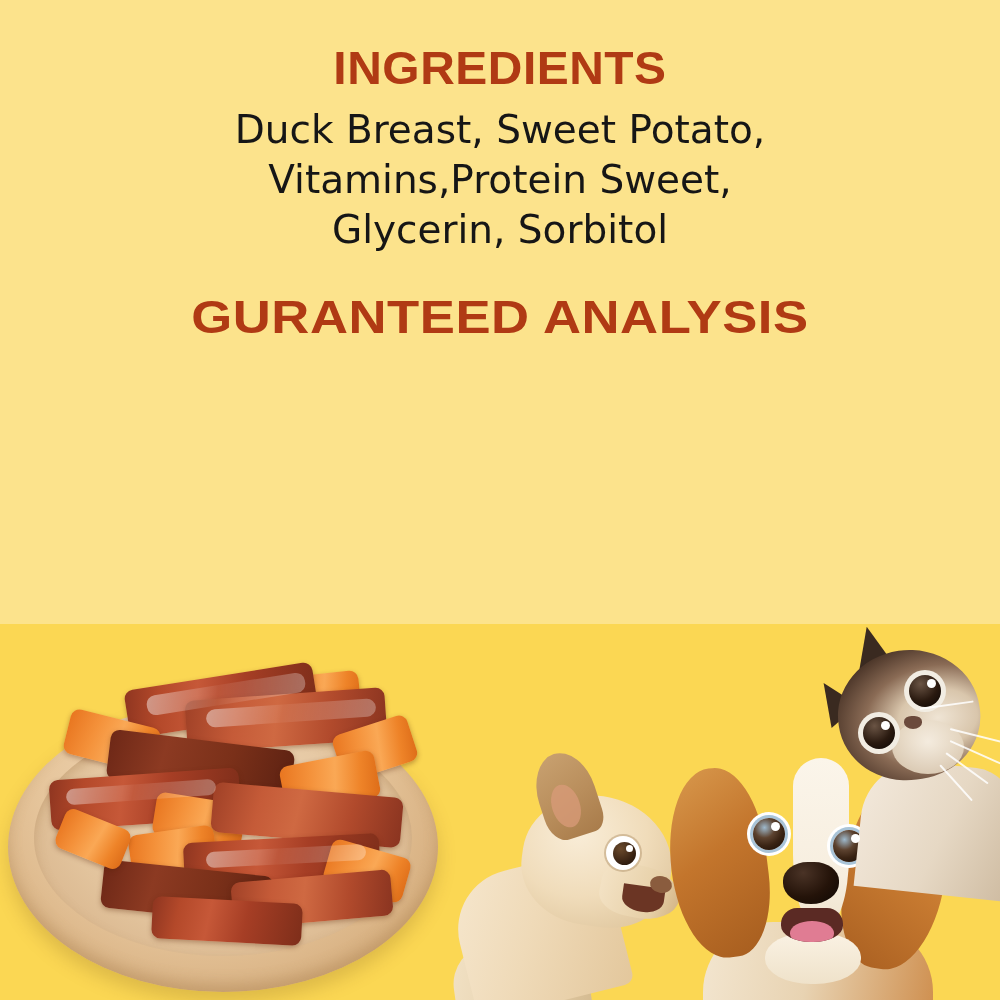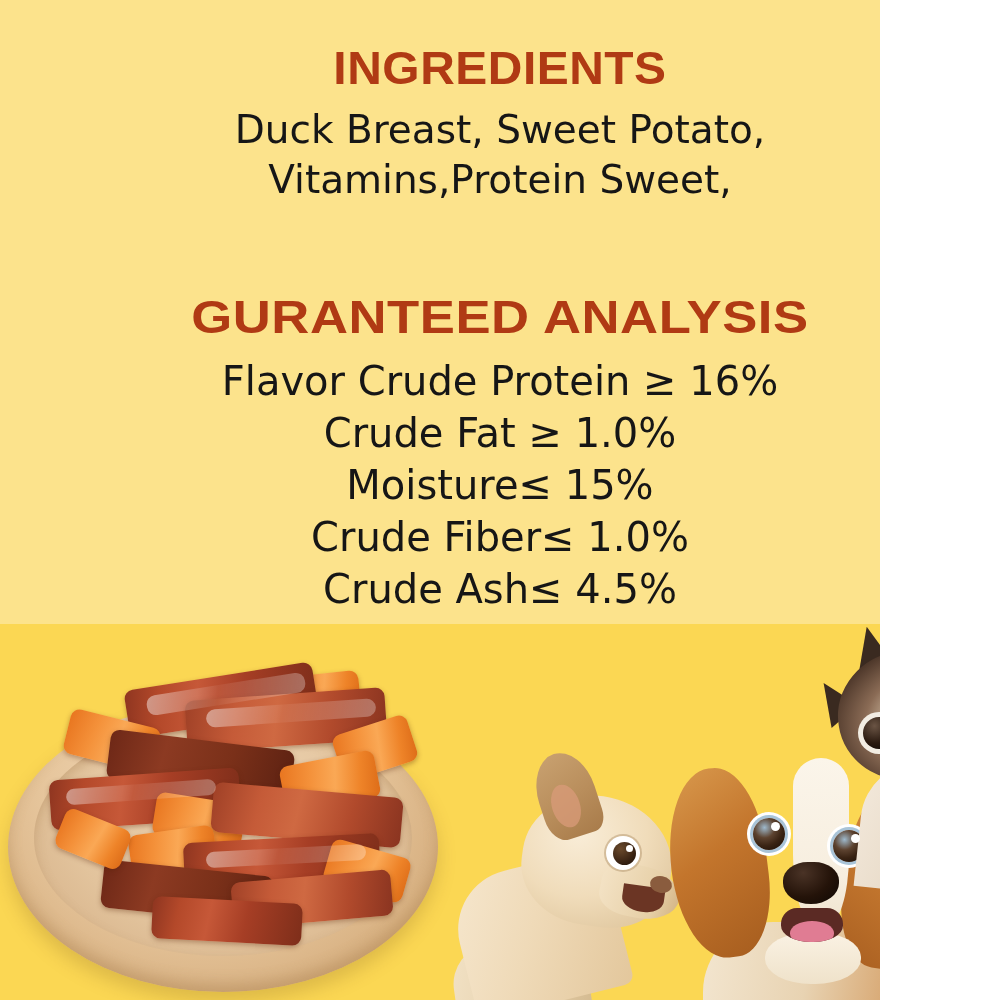--- a/index.html
+++ b/index.html
@@ -6,21 +6,21 @@
   * { margin:0; padding:0; box-sizing:border-box; }
 
   html,body {
     width:1000px; height:1000px;
     overflow:hidden;
     font-family:"DejaVu Sans", sans-serif;
   }
 
   #page {
     position:relative;
-    width:880px; height:1000px;
+    width:1000px; height:1000px;
     background:#c4b5fd;
     overflow:hidden;
   }
 
   
   .text-panel {
     position:absolute;
     left:0; top:0;
     width:1000px; height:624px;
     background:#FCE38C;
@@ -432,31 +432,25 @@
 
 <div id="page">
 
   <section class="text-panel">
 
     <h1 id="ingredients-heading" class="section-heading">INGREDIENTS</h1>
 
     <div id="ingredients-list" class="body-text">
       <span class="body-line">Duck Breast, Sweet Potato,</span>
       <span class="body-line">Vitamins,Protein Sweet,</span>
+      <span class="body-line">Glycerin, Sorbitol</span>
     </div>
 
     <h1 id="analysis-heading" class="section-heading">GURANTEED ANALYSIS</h1>
 
-    <div id="analysis-list" class="body-text">
-      <span class="body-line">Flavor Crude Protein ≥ 16%</span>
-      <span class="body-line">Crude Fat ≥ 1.0%</span>
-      <span class="body-line">Moisture≤ 15%</span>
-      <span class="body-line">Crude Fiber≤ 1.0%</span>
-      <span class="body-line">Crude Ash≤ 4.5%</span>
-    </div>
 
   </section>
 
   <section class="photo-band">
 
     <div class="plate-wrap">
       <div class="plate-outer">
         <div class="plate-inner"></div>
       </div>
       <div class="treat-stack">

